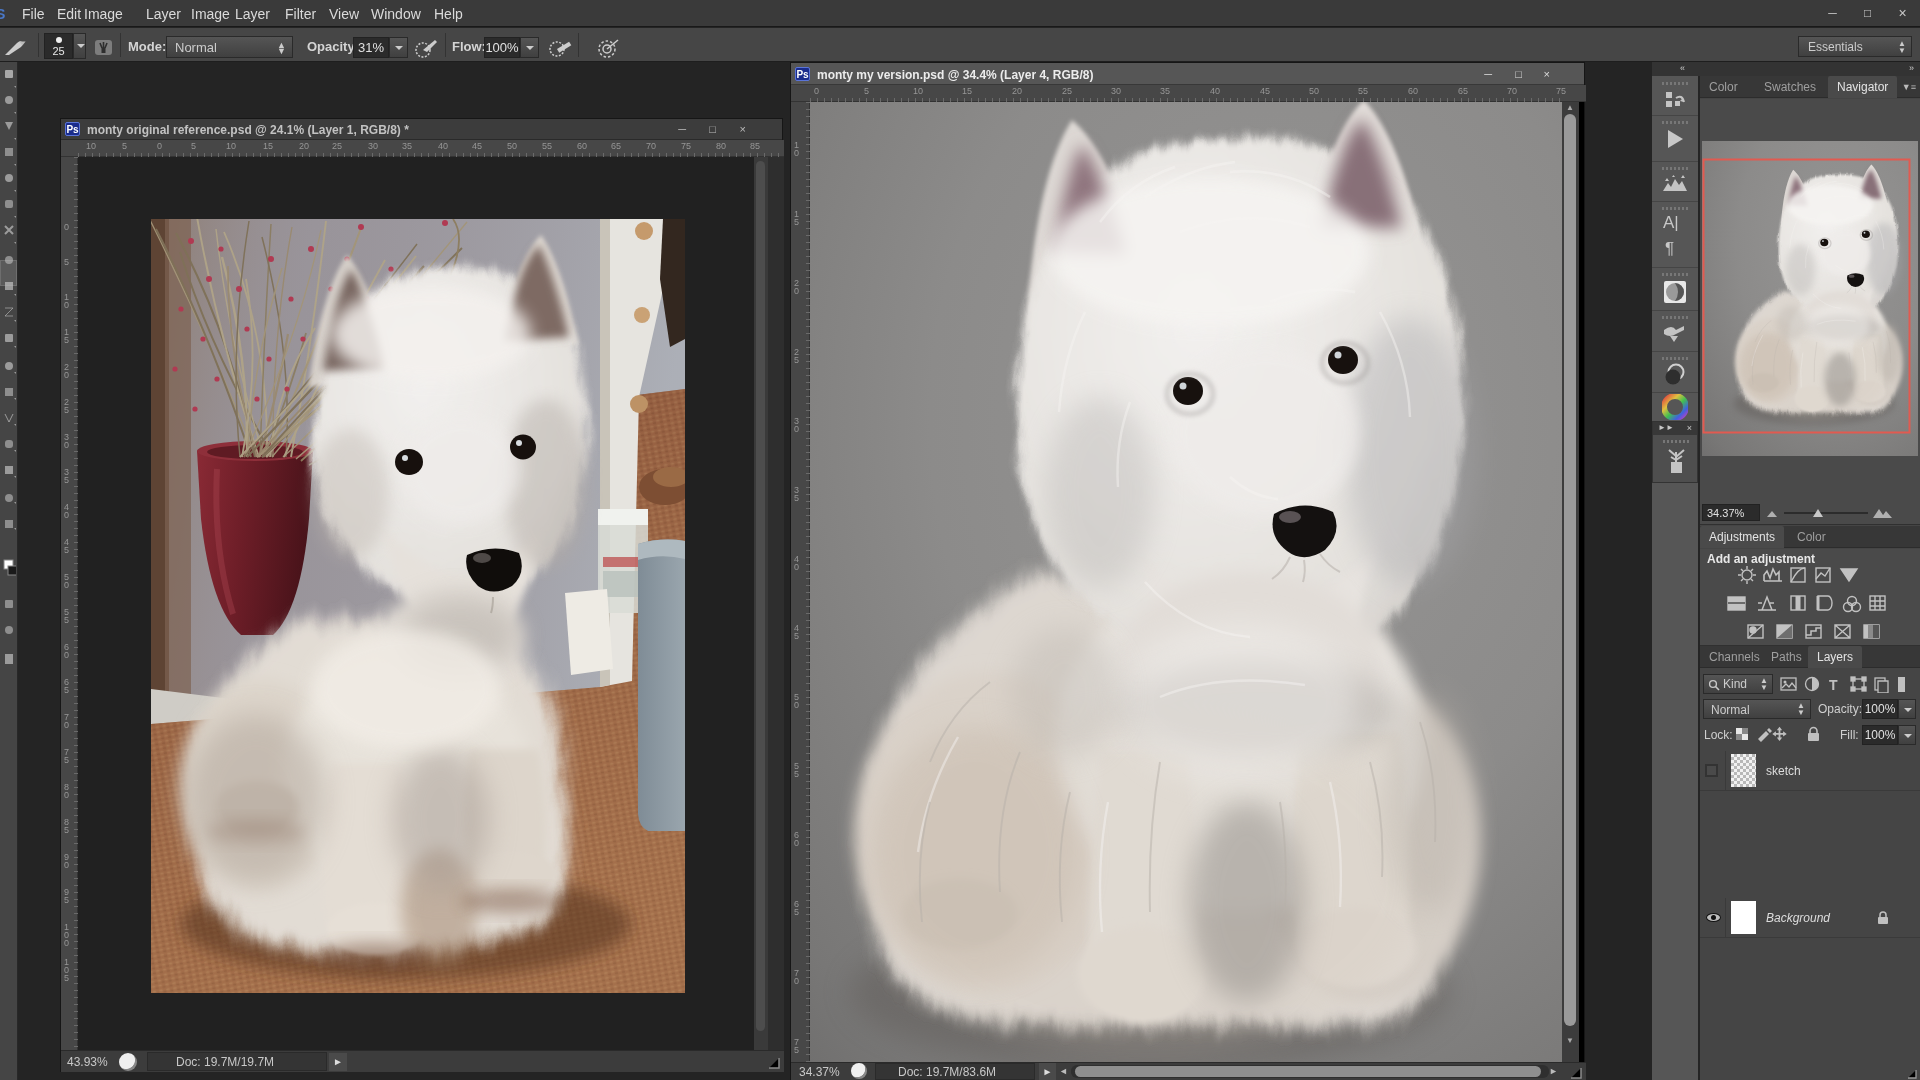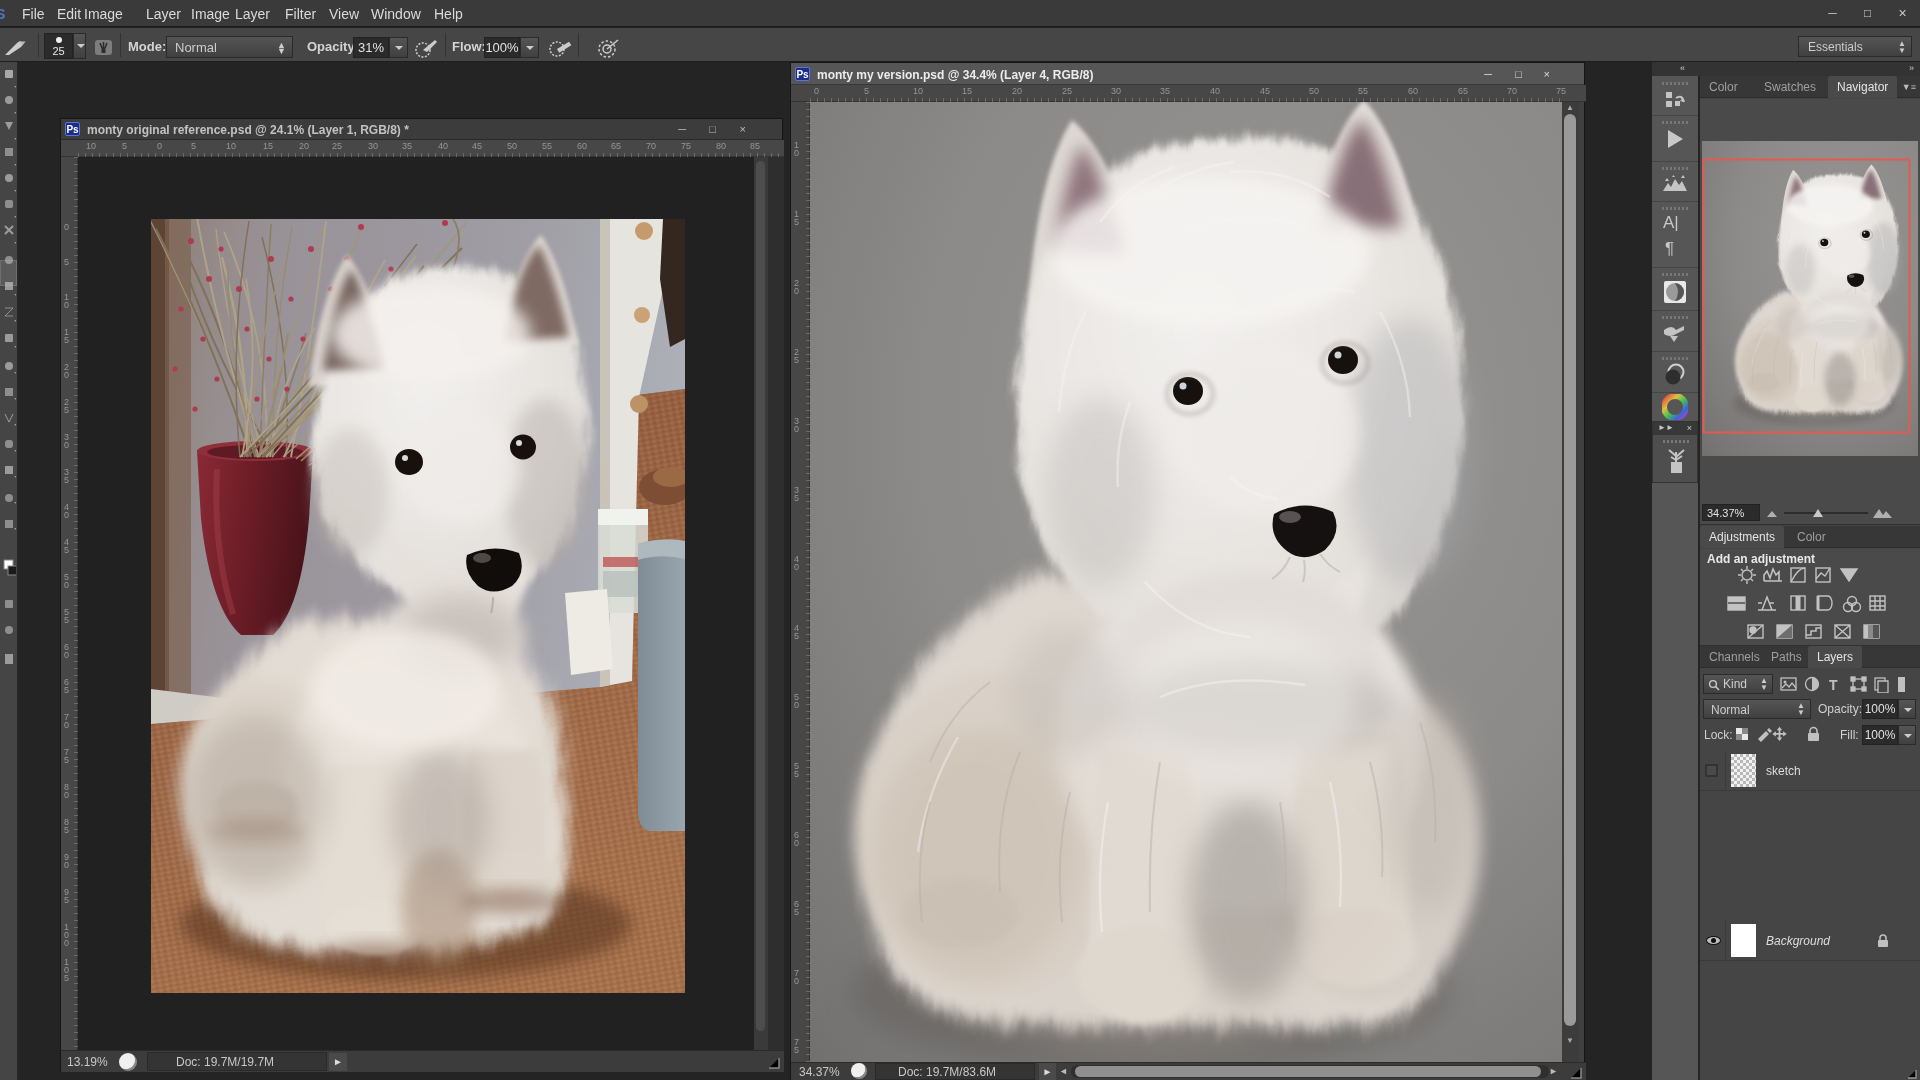--- a/index.html
+++ b/index.html
@@ -18,21 +18,21 @@
   .sep { position:absolute; top:5px; width:1px; height:24px; background:#333333; }
   .optlabel { position:absolute; top:11px; font-size:13px; color:#d4d4d4; font-weight:bold; }
   .darkbox { position:absolute; background:#2b2b2b; border:1px solid #222;
     color:#e0e0e0; font-size:13px; text-align:center; }
   .dropbtn { position:absolute; background:linear-gradient(#555555,#404040);
     border:1px solid #2a2a2a; color:#cccccc; }
   
   #toolstrip { position:absolute; left:0; top:62px; width:18px; height:1018px;
     background:#454545; border-right:1px solid #282828; }
   
-  .docwin { position:absolute; background:#404040; border:1px solid #161616; }
+  .docwin { position:absolute; background:#000000; border:1px solid #161616; }
   .titlebar { position:absolute; left:0; top:0; width:100%; height:21px; }
   .psicon { position:absolute; width:15px; height:14px; background:#1a2c8c;
     border:1px solid #5a74d8; color:#ffffff; font-size:10px; font-weight:bold;
     text-align:center; line-height:13px; border-radius:2px; }
   .ruler { position:absolute; background:#474747; }
   .rnum { position:absolute; font-size:9px; color:#969696; }
   .tickh { position:absolute; background-image:repeating-linear-gradient(
       to right, #6a6a6a 0 1px, transparent 1px 7px); height:4px; }
   .tickv { position:absolute; background-image:repeating-linear-gradient(
       to bottom, #6a6a6a 0 1px, transparent 1px 7px); width:4px; }
@@ -549,21 +549,21 @@
       <use href="#photoart"></use>
     </svg>
   </div>
 
   <div class="abs" style="left:693px;top:38px;width:14px;height:893px;background:#3a3a3a;">
     <div class="abs" style="left:2px;top:4px;width:9px;height:870px;background:#4d4d4d;border-radius:5px;"></div>
   </div>
   <div class="abs" style="left:707px;top:38px;width:16px;height:912px;background:#2e2e2e;"></div>
 
   <div class="statusbar" style="left:0;top:931px;width:723px;height:22px;background:#3c3c3c;border-top:1px solid #2a2a2a;">
-    <span class="abs" style="left:6px;top:4px;">13.19%</span>
+    <span class="abs" style="left:6px;top:4px;">43.93%</span>
     <span class="abs" style="left:58px;top:2px;width:18px;height:18px;border-radius:50%;background:radial-gradient(circle at 7px 7px,#f0f0f0 55%,#888 60%);"></span>
     <div class="abs" style="left:86px;top:1px;width:180px;height:19px;background:#343434;border:1px solid #2a2a2a;">
       <span class="abs" style="left:28px;top:2px;">Doc: 19.7M/19.7M</span>
     </div>
     <div class="abs" style="left:268px;top:2px;width:18px;height:18px;background:#4a4a4a;color:#dddddd;font-size:10px;text-align:center;line-height:18px;">►</div>
     <svg class="abs" style="right:3px;top:5px;" width="14" height="14">
       <g stroke="#8a8a8a" stroke-width="1.5">
           <path d="M12 2 V12 H2 M12 6 V12 H6 M12 10 V12 H10"></path>
         </g>
     </svg>
@@ -863,21 +863,21 @@
     <div class="dropbtn" style="left:198px;top:56px;width:18px;height:20px;">
       <div class="abs" style="left:5px;top:8px;width:0;height:0;border:4px solid transparent;border-top-color:#cccccc;"></div>
     </div>
 
     <div class="lrow" style="top:82px;">
       <div class="eyecol"></div>
       <div class="abs" style="left:5px;top:13px;width:13px;height:13px;border:2px solid #333333;background:#4a4a4a;"></div>
       <div class="lthumb checker"></div>
       <div class="lname">sketch</div>
     </div>
-    <div class="lrow" style="top:252px;">
+    <div class="lrow" style="top:229px;">
       <div class="eyecol"></div>
       <div class="eyeicon" style="left:6px;top:15px;"></div>
       <div class="lthumb" style="background:#ffffff;"></div>
       <div class="lname" style="font-style:italic;">Background</div>
       <svg class="abs" style="left:176px;top:12px;" width="14" height="15">
         <rect x="2" y="7" width="10" height="7" rx="1" fill="#c0c0c0"></rect>
         <path d="M4 7 v-2 a3 3 0 0 1 6 0 v2" fill="none" stroke="#c0c0c0" stroke-width="1.5"></path>
       </svg>
     </div>
   </div>

